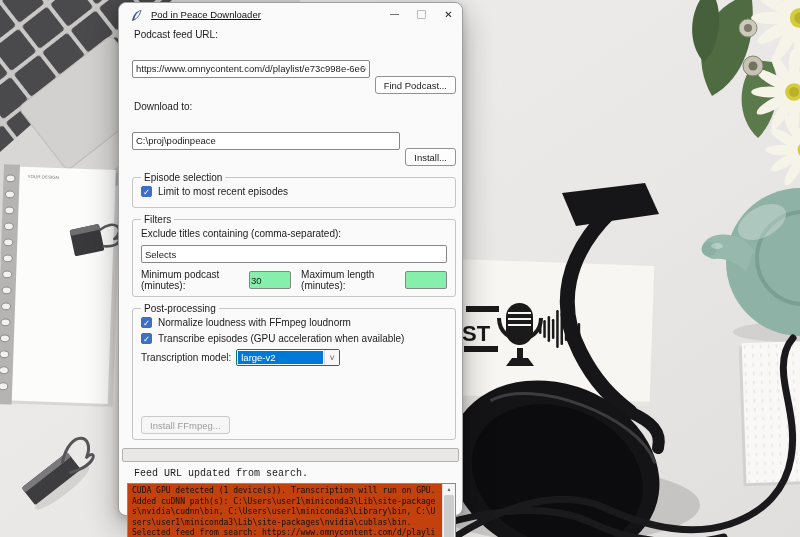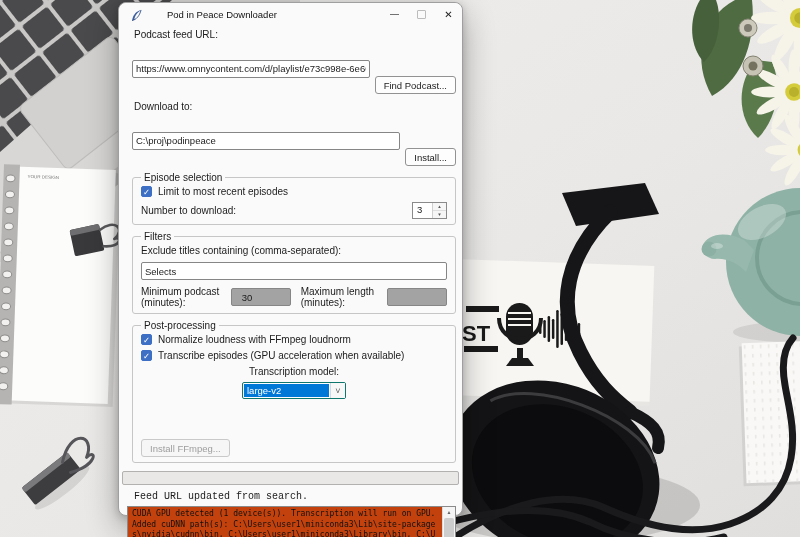--- a/index.html
+++ b/index.html
@@ -14,21 +14,21 @@
     position:absolute;left:118px;top:2px;width:345px;height:514px;
     background:#fafafa;border:1px solid #9f9f9f;border-radius:8px;
     box-shadow:0 12px 32px rgba(0,0,0,.32),0 2px 8px rgba(0,0,0,.18);
     box-sizing:border-box;display:flex;flex-direction:column;
   }
   .titlebar{
     height:22px;display:flex;align-items:center;padding-left:11px;
     border-radius:8px 8px 0 0;background:#fafafa;flex:none;
   }
   .app-icon{width:13px;height:13px;display:inline-block;flex:none;}
-  .title{font-size:9.5px;color:#111;margin-left:24px;white-space:nowrap;}
+  .title{font-size:9.5px;color:#111;margin-left:8px;white-space:nowrap;text-decoration:underline;}
   .win-controls{margin-left:auto;display:flex;height:100%;}
   .wbtn{width:27px;height:100%;display:flex;align-items:center;justify-content:center;
         font-size:9px;color:#222;cursor:default;}
   .wbtn.close{font-size:10px;border-radius:0 8px 0 0;}
   .maxbox{width:7px;height:7px;border:1px solid #bcbcbc;display:inline-block;border-radius:1px;}
 
   .content{flex:1;display:flex;flex-direction:column;padding:0 6px 8px 13px;box-sizing:border-box;}
   .label{font-size:10px;color:#1b1b1b;margin:4px 0 3px 2px;}
   .label.mt{margin-top:7px;}
   .row{display:flex;gap:5px;align-items:center;}
@@ -59,22 +59,22 @@
   }
   .check-label{font-size:10px;color:#1b1b1b;}
   .inline-label{font-size:10px;color:#1b1b1b;}
   .spinbox{display:flex;width:33px;height:15px;border:1px solid #8a8a8a;background:#fff;
     margin-left:auto;box-sizing:content-box;}
   .spin-val{flex:1;font-size:9.5px;color:#1b1b1b;padding:1px 0 0 4px;}
   .spin-arrows{width:13px;display:flex;flex-direction:column;border-left:1px solid #cfcfcf;}
   .spin-btn{flex:1;font-size:4.5px;color:#555;text-align:center;line-height:7px;background:#f6f6f6;}
   .spin-btn.up{border-bottom:1px solid #dedede;}
 
-  .small-input{width:38px;height:14px;border:1px solid #868686;border-radius:2px;background:#a3a3a3;
-    font-family:"Liberation Sans",sans-serif;font-size:9.5px;color:#1b1b1b;padding:1px 10px;outline:none;}
+  .small-input{width:38px;height:14px;border:1px solid #868686;border-radius:2px;background:#86efac;
+    font-family:"Liberation Sans",sans-serif;font-size:9.5px;color:#1b1b1b;padding:1px 1px;outline:none;}
   .gap{flex:1;}
 
   .combobox{display:flex;width:102px;height:15px;border:1px solid #0f766e;border-radius:2px;
     background:#fff;align-items:stretch;}
   .combo-value{flex:1;background:#0078d7;color:#fff;font-size:9.5px;padding:1px 3px 0;margin:1px;
     white-space:nowrap;overflow:hidden;}
   .combo-arrow{width:14px;display:flex;align-items:center;justify-content:center;
     color:#5a5a5a;font-size:9px;border-left:1px solid #d7d7d7;background:#f7f7f7;}
 
   .progressbar{height:12px;margin:8px -3px 0 -10px;background:#e9e8e6;
@@ -287,30 +287,20 @@
       <input class="text-input" value="C:\proj\podinpeace" style="">
       <button class="btn">Install...</button>
     </div>
 
     <div class="group">
       <span class="group-title">Episode selection</span>
       <div class="check-row">
         <span class="checkbox"><span>✓</span></span>
         <span class="check-label">Limit to most recent episodes</span>
       </div>
-      <div class="row">
-        <span class="inline-label">Number to download:</span>
-        <div class="spinbox">
-          <span class="spin-val">3</span>
-          <div class="spin-arrows">
-            <div class="spin-btn up">▲</div>
-            <div class="spin-btn">▼</div>
-          </div>
-        </div>
-      </div>
     </div>
 
     <div class="group">
       <span class="group-title">Filters</span>
       <div class="label" style="margin:0 0 6px 0;">Exclude titles containing (comma-separated):</div>
       <div class="row" style="margin-bottom:6px;">
         <input class="text-input" value="Selects" style="">
       </div>
       <div class="row">
         <span class="inline-label">Minimum podcast (minutes):</span>
@@ -324,21 +314,21 @@
     <div class="group">
       <span class="group-title">Post-processing</span>
       <div class="check-row">
         <span class="checkbox"><span>✓</span></span>
         <span class="check-label">Normalize loudness with FFmpeg loudnorm</span>
       </div>
       <div class="check-row">
         <span class="checkbox"><span>✓</span></span>
         <span class="check-label">Transcribe episodes (GPU acceleration when available)</span>
       </div>
-      <div class="row" style="margin:2px 0 7px;flex-direction:column;">
+      <div class="row" style="margin:2px 0 17px;">
         <span class="inline-label">Transcription model:</span>
         <div class="combobox">
           <span class="combo-value">large-v2</span>
           <span class="combo-arrow">˅</span>
         </div>
       </div>
       <button class="btn disabled">Install FFmpeg...</button>
     </div>
 
     <div class="progressbar"></div>

